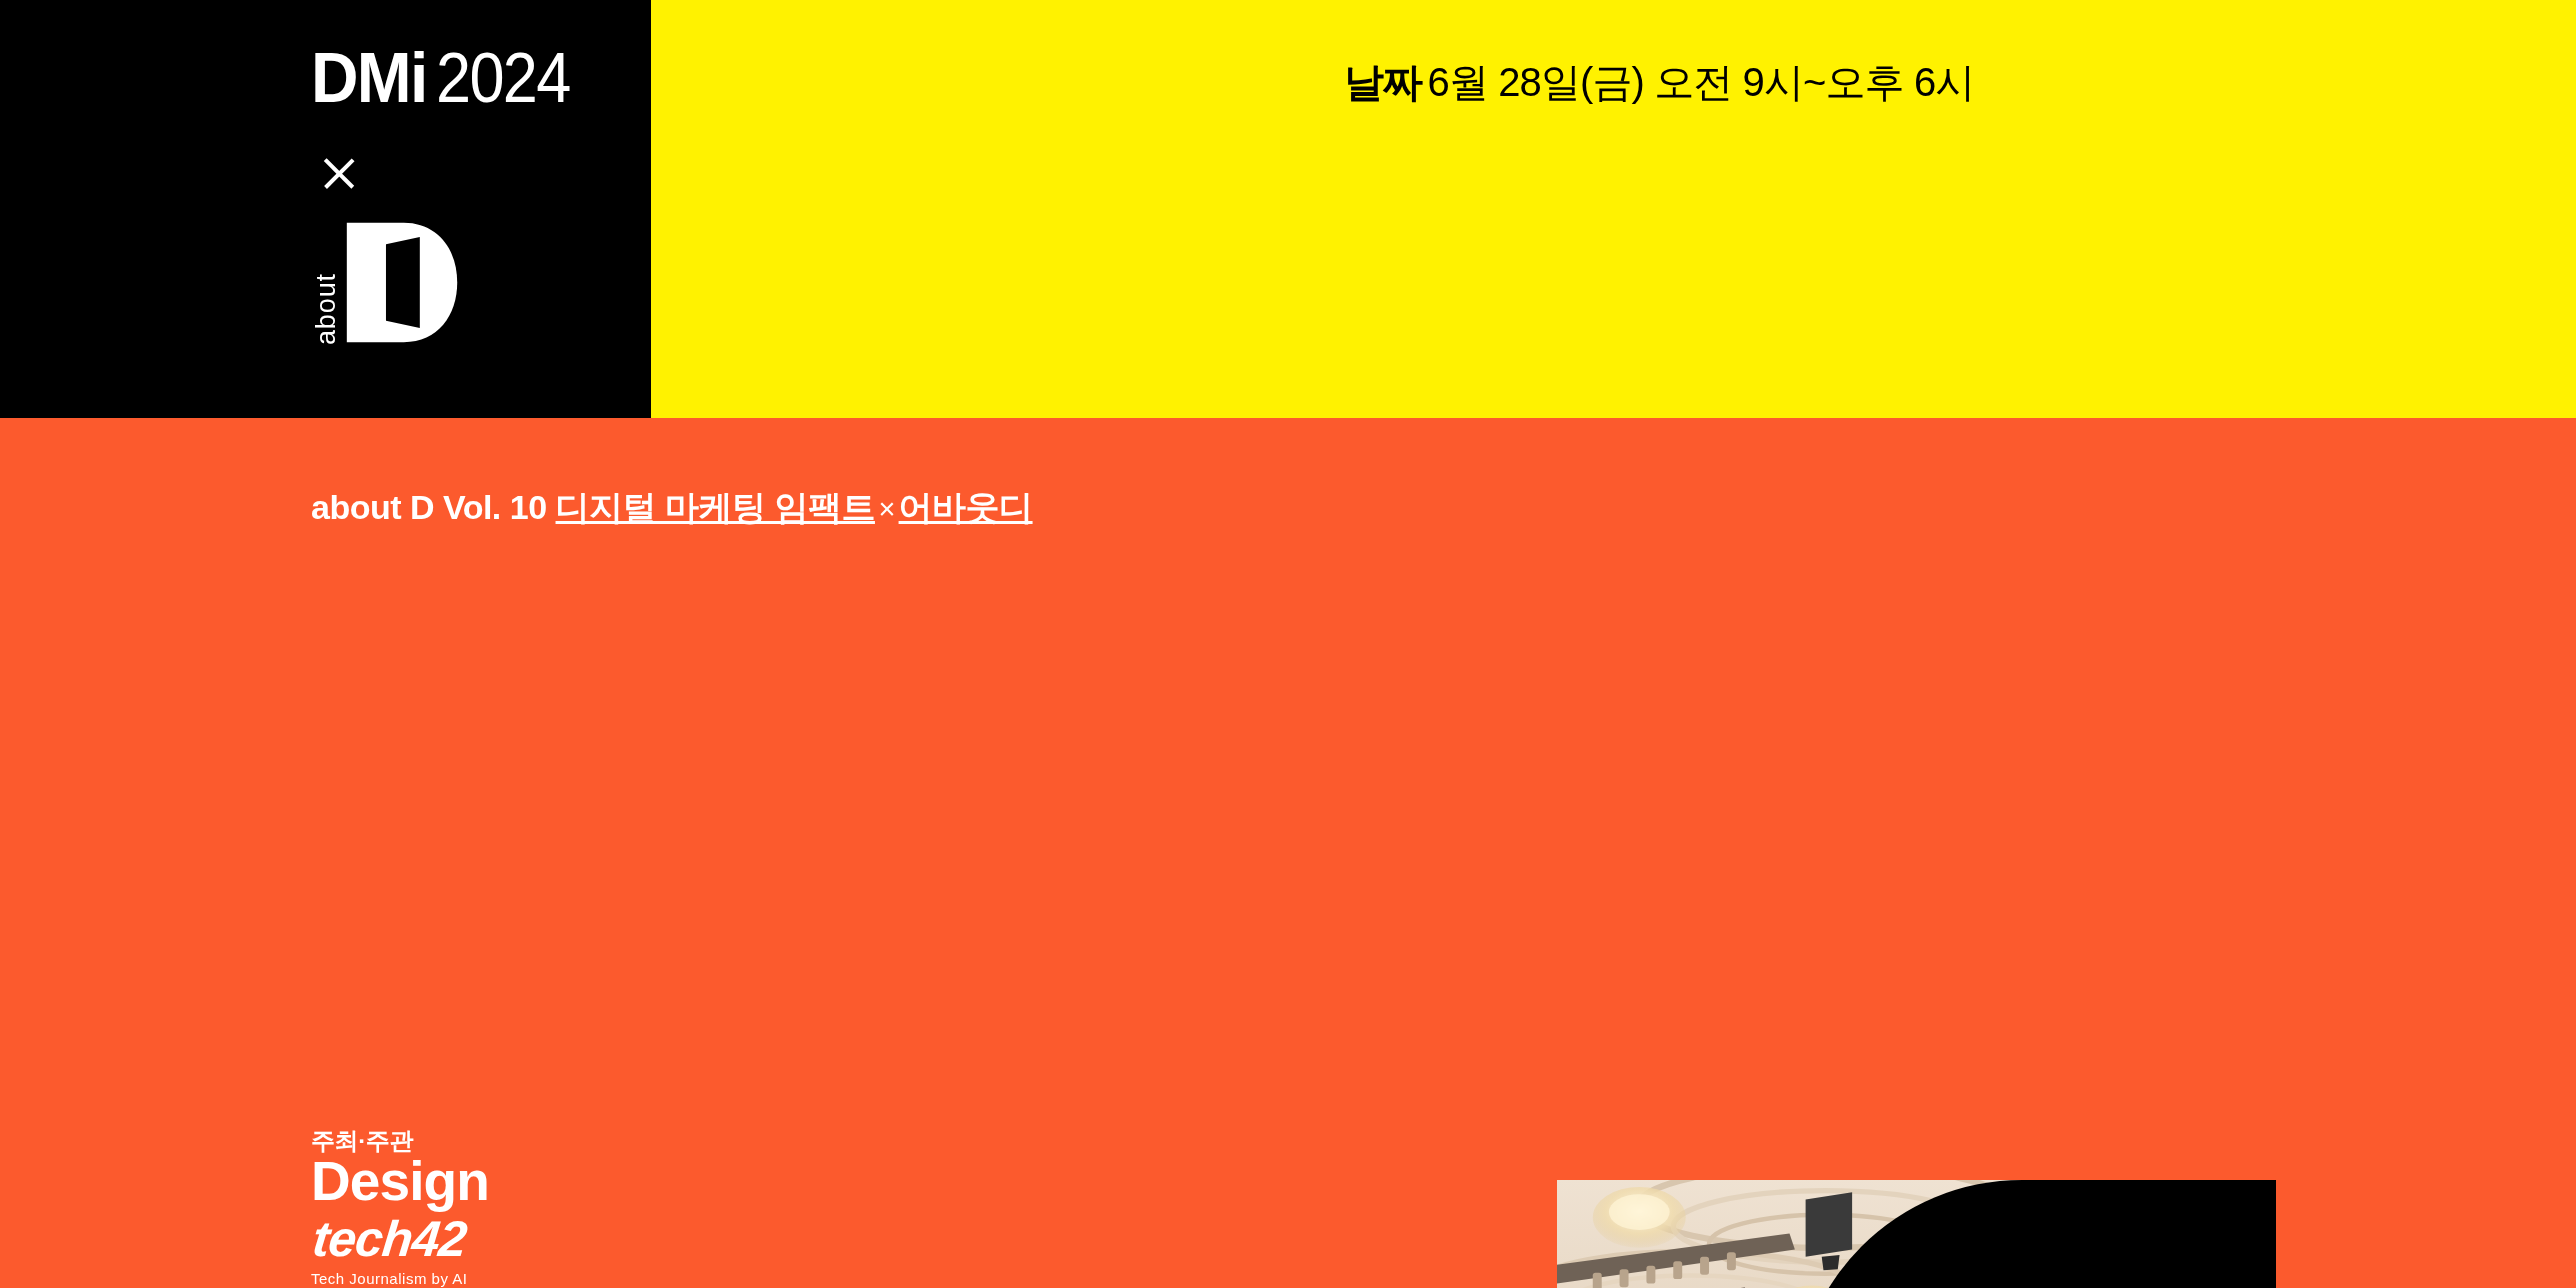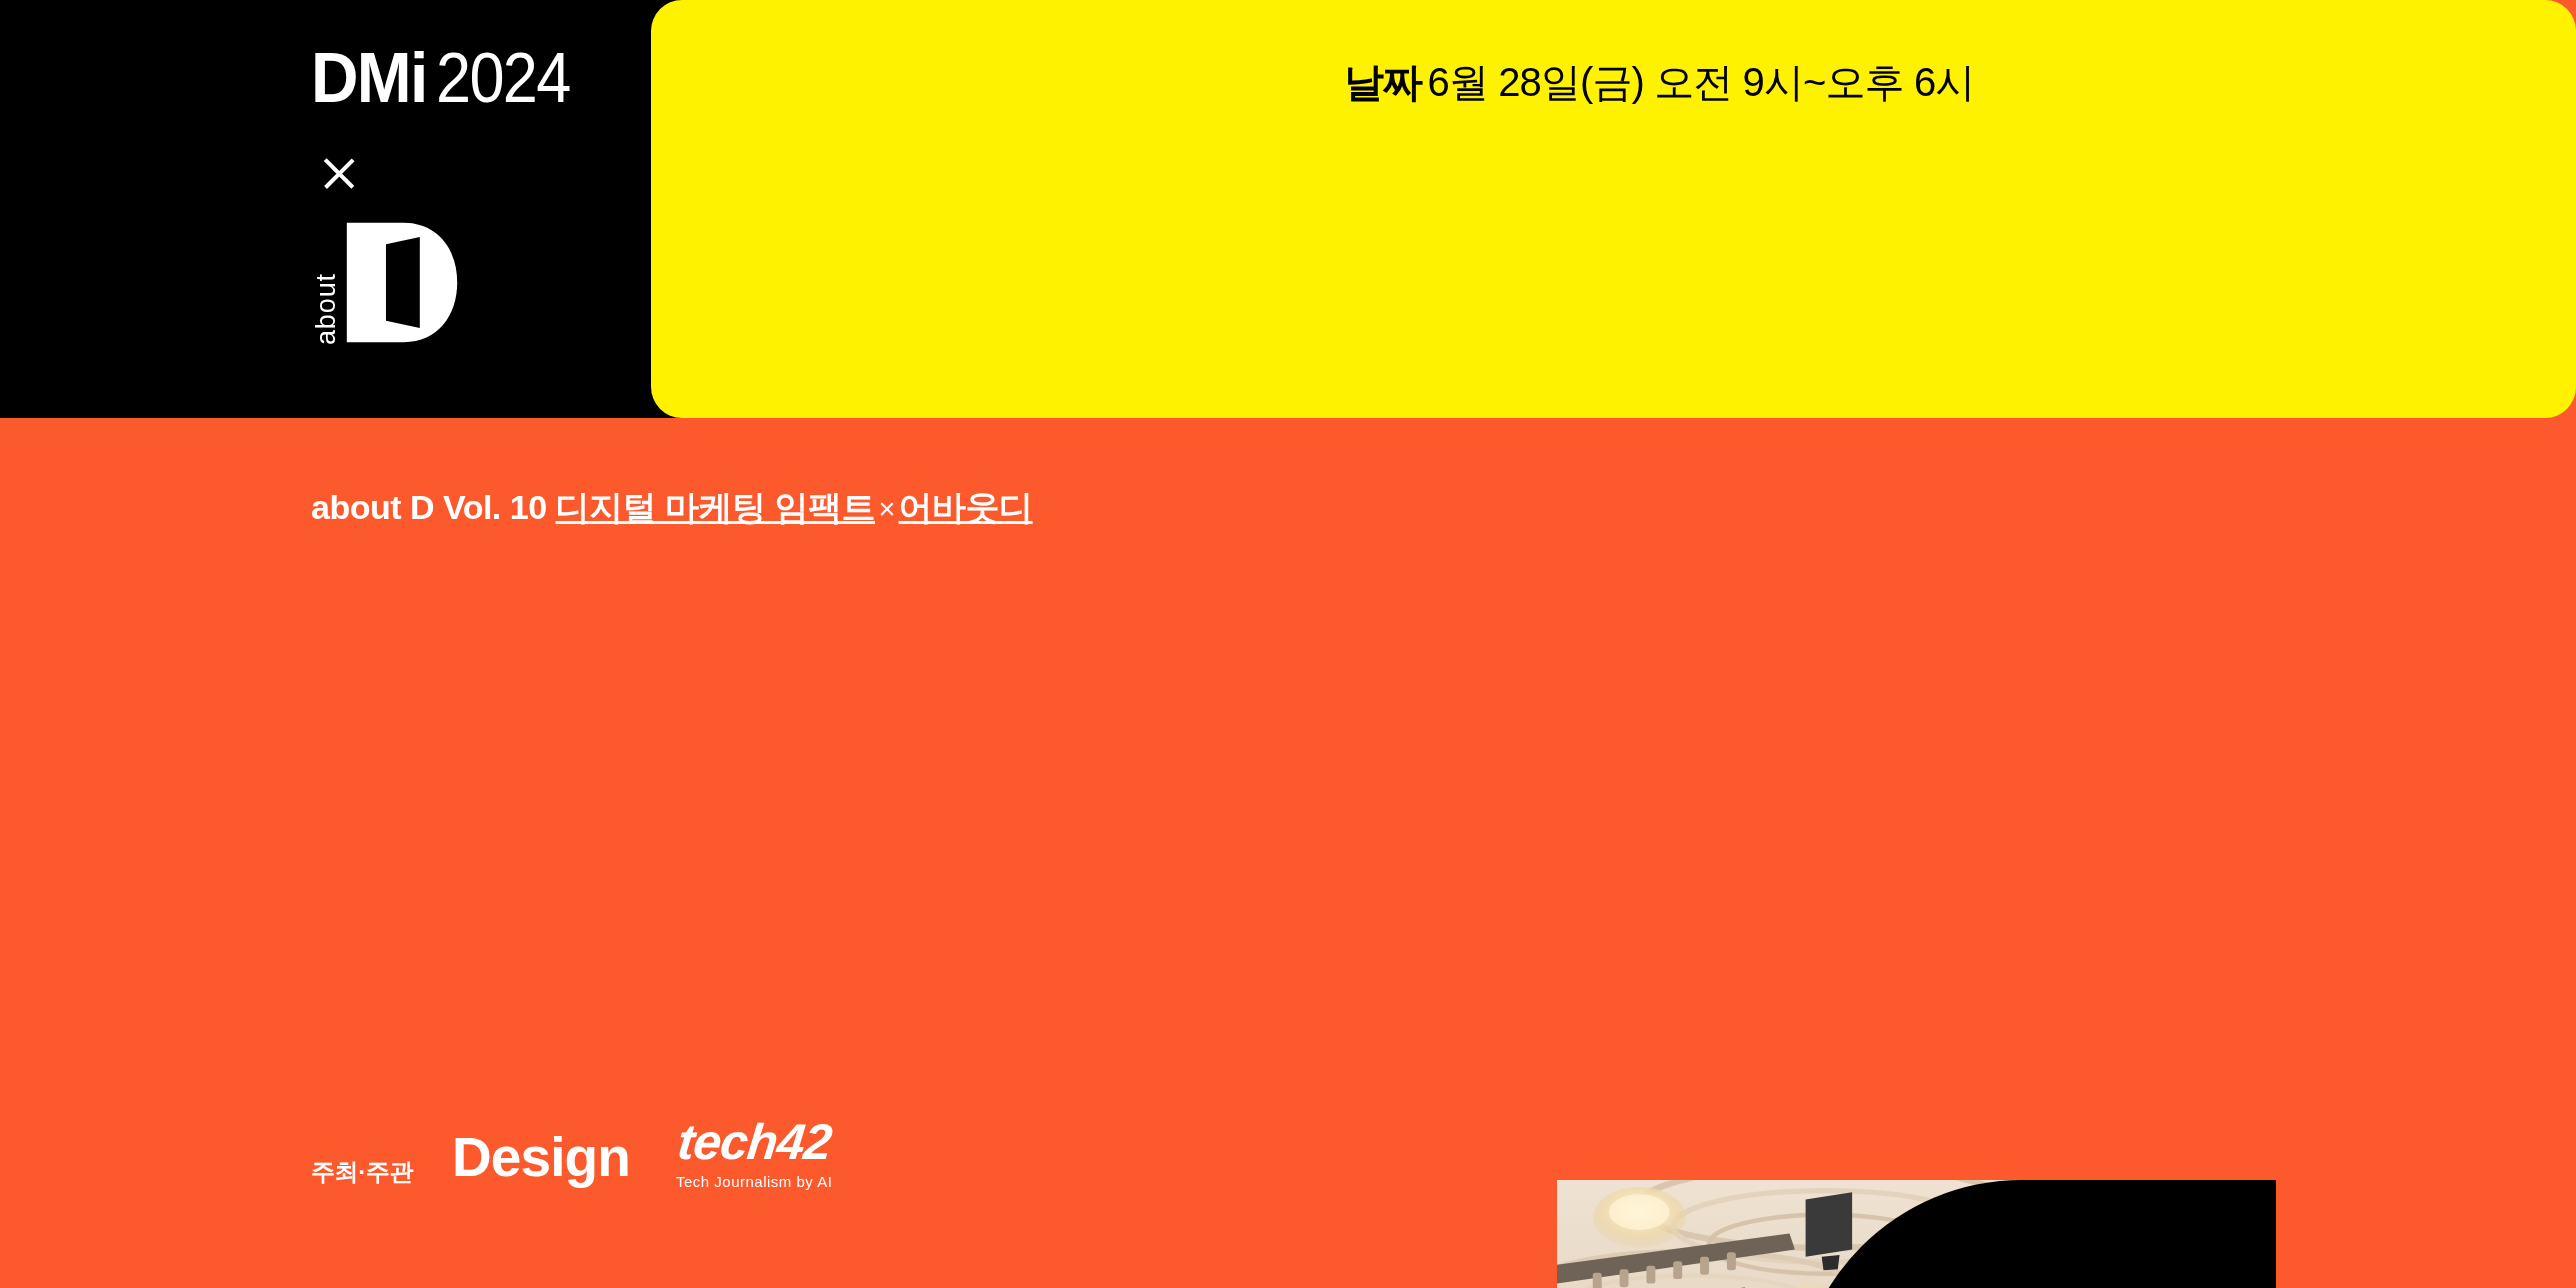--- a/index.html
+++ b/index.html
@@ -32,21 +32,20 @@
     width: 687px;
     height: 418px;
     background: #000000;
   }
   .info-panel {
     position: absolute;
     left: 651px; top: 0;
     width: 1925px;
     height: 418px;
     background: #FFF200;
-    border-radius: 31px;
   }
 
   
   .dmi-logo {
     position: absolute;
     left: 311px;
     top: 43px;
     display: flex;
     align-items: baseline;
     color: #ffffff;
@@ -166,22 +165,23 @@
     letter-spacing: -1.8px;
     white-space: pre-line;
   }
 
   
   .sponsors {
     position: absolute;
     left: 311px;
     top: 707px;
     display: flex;
-    align-items: flex-end;
+    align-items: flex-start;
     height: 63px;
+    flex-direction: column;
   }
   .sponsor-label {
     color: #ffffff;
     font-size: 24px;
     font-weight: 700;
     letter-spacing: -0.4px;
     white-space: nowrap;
     margin-right: 39px;
   }
   .design-logo {

